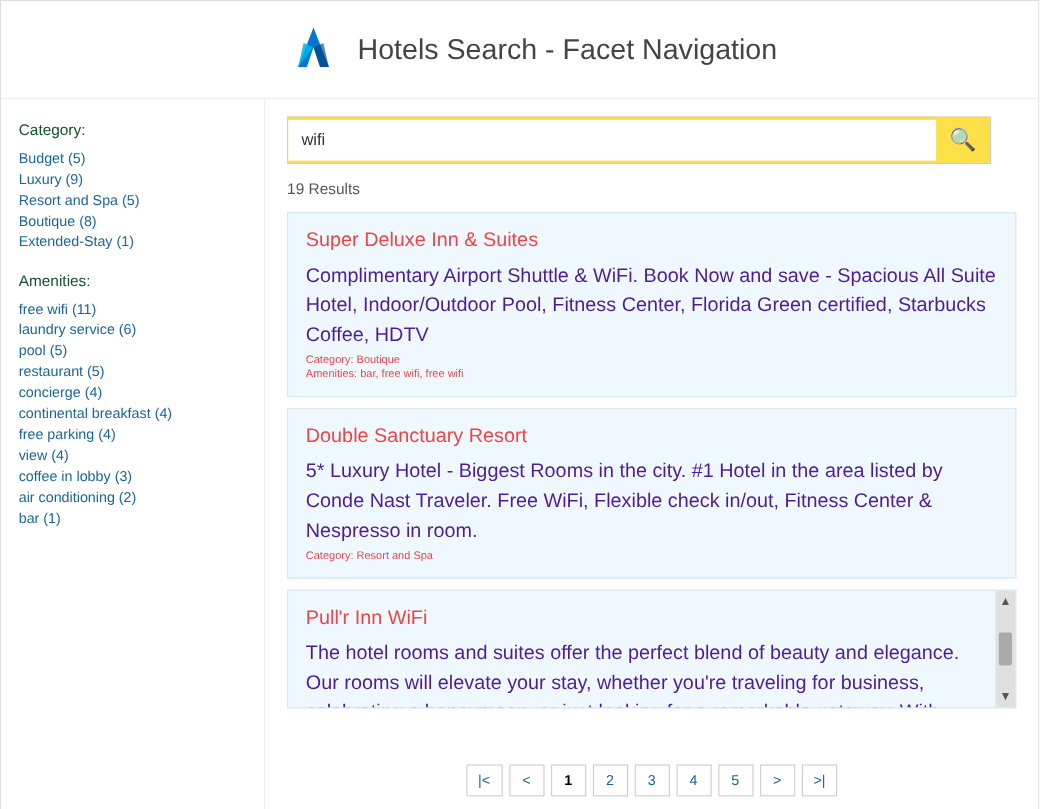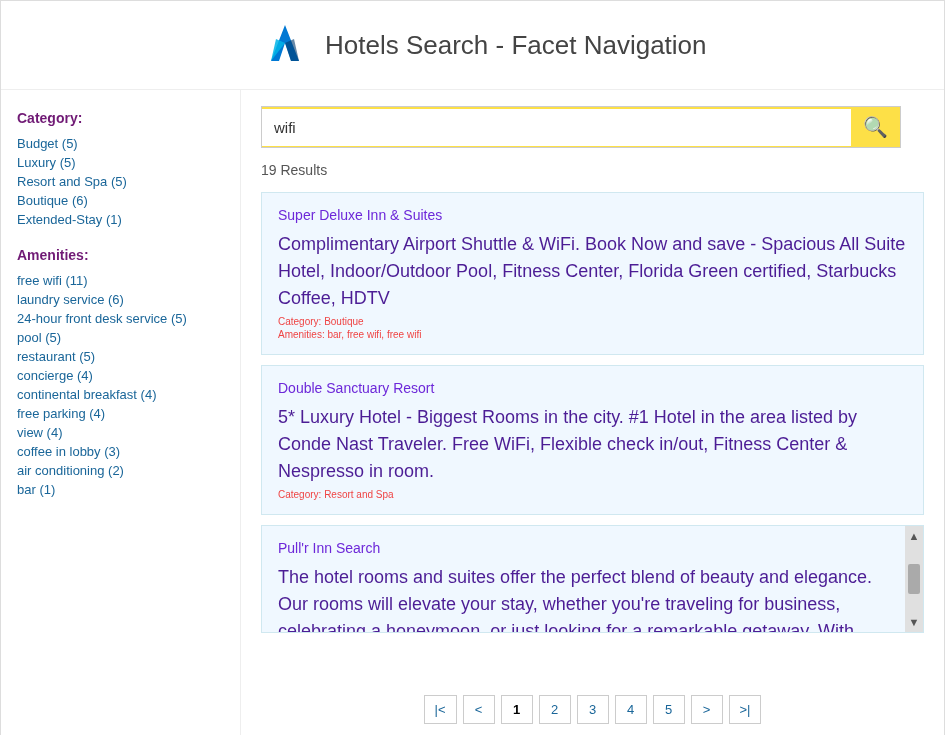--- a/index.html
+++ b/index.html
@@ -37,22 +37,22 @@
       display: flex;
       min-height: 650px;
     }
     .sidebar {
       width: 240px;
       flex-shrink: 0;
       padding: 20px 16px;
       border-right: 1px solid #eee;
     }
     .sidebar-section-title {
-      font-weight: bold;
-      color: #701a75;
+      font-weight: normal;
+      color: #14532d;
       margin-bottom: 8px;
       font-size: 14px;
     }
     .sidebar-section {
       margin-bottom: 18px;
     }
     .facet-item {
       display: block;
       color: #1a6699;
       text-decoration: none;
@@ -100,22 +100,22 @@
       color: #555;
       margin-bottom: 14px;
     }
     .result-card {
       background: #f0f8ff;
       border: 1px solid #d0e8f0;
       margin-bottom: 10px;
       padding: 14px 16px;
     }
     .result-title {
-      font-size: 14px;
-      color: #6d28d9;
+      font-size: 18px;
+      color: #ef4444;
       font-weight: normal;
       margin-bottom: 8px;
       cursor: pointer;
     }
     .result-description {
       font-size: 18px;
       color: #4c1d95;
       line-height: 1.5;
       margin-bottom: 4px;
     }
@@ -191,32 +191,31 @@
     <h1 class="header-title">Hotels Search - Facet Navigation</h1>
   </div>
 
   <div class="main-layout">
 
     <div class="sidebar">
       <div class="sidebar-section">
         <div class="sidebar-section-title">Category:</div>
         <div>
             <a class="facet-item" href="#">Budget (5)</a>
-            <a class="facet-item" href="#">Luxury (5)</a>
+            <a class="facet-item" href="#">Luxury (9)</a>
             <a class="facet-item" href="#">Resort and Spa (5)</a>
-            <a class="facet-item" href="#">Boutique (6)</a>
+            <a class="facet-item" href="#">Boutique (8)</a>
             <a class="facet-item" href="#">Extended-Stay (1)</a>
           </div>
       </div>
       <div class="sidebar-section">
         <div class="sidebar-section-title">Amenities:</div>
         <div>
             <a class="facet-item" href="#">free wifi (11)</a>
             <a class="facet-item" href="#">laundry service (6)</a>
-            <a class="facet-item" href="#">24-hour front desk service (5)</a>
             <a class="facet-item" href="#">pool (5)</a>
             <a class="facet-item" href="#">restaurant (5)</a>
             <a class="facet-item" href="#">concierge (4)</a>
             <a class="facet-item" href="#">continental breakfast (4)</a>
             <a class="facet-item" href="#">free parking (4)</a>
             <a class="facet-item" href="#">view (4)</a>
             <a class="facet-item" href="#">coffee in lobby (3)</a>
             <a class="facet-item" href="#">air conditioning (2)</a>
             <a class="facet-item" href="#">bar (1)</a>
           </div>
@@ -241,21 +240,21 @@
             <div class="result-meta">Category: Boutique</div>
             <div class="result-meta">Amenities: bar, free wifi, free wifi</div>
           </div>
           <div class="result-card">
             <div class="result-title">Double Sanctuary Resort</div>
             <div class="result-description">5* Luxury Hotel - Biggest Rooms in the city.  #1 Hotel in the area listed by Conde Nast Traveler. Free WiFi, Flexible check in/out, Fitness Center &amp; Nespresso in room.</div>
             <div class="result-meta">Category: Resort and Spa</div>
           </div>
           <div class="result-card" style="position: relative; overflow: hidden; max-height: 108px;">
             <div style="padding-right: 20px;">
-              <div class="result-title">Pull'r Inn Search</div>
+              <div class="result-title">Pull'r Inn WiFi</div>
               <div class="result-description">The hotel rooms and suites offer the perfect blend of beauty and elegance. Our rooms will elevate your stay, whether you're traveling for business, celebrating a honeymoon, or just looking for a remarkable getaway. With views of the valley or the iconic fountains right from your suite, your stay will be nothing short of unforgettable.</div>
             </div>
             <div class="scroll-indicator">
               <div class="scroll-arrow">▲</div>
               <div class="scroll-thumb"></div>
               <div class="scroll-arrow">▼</div>
             </div>
           </div>
         </div>
 

